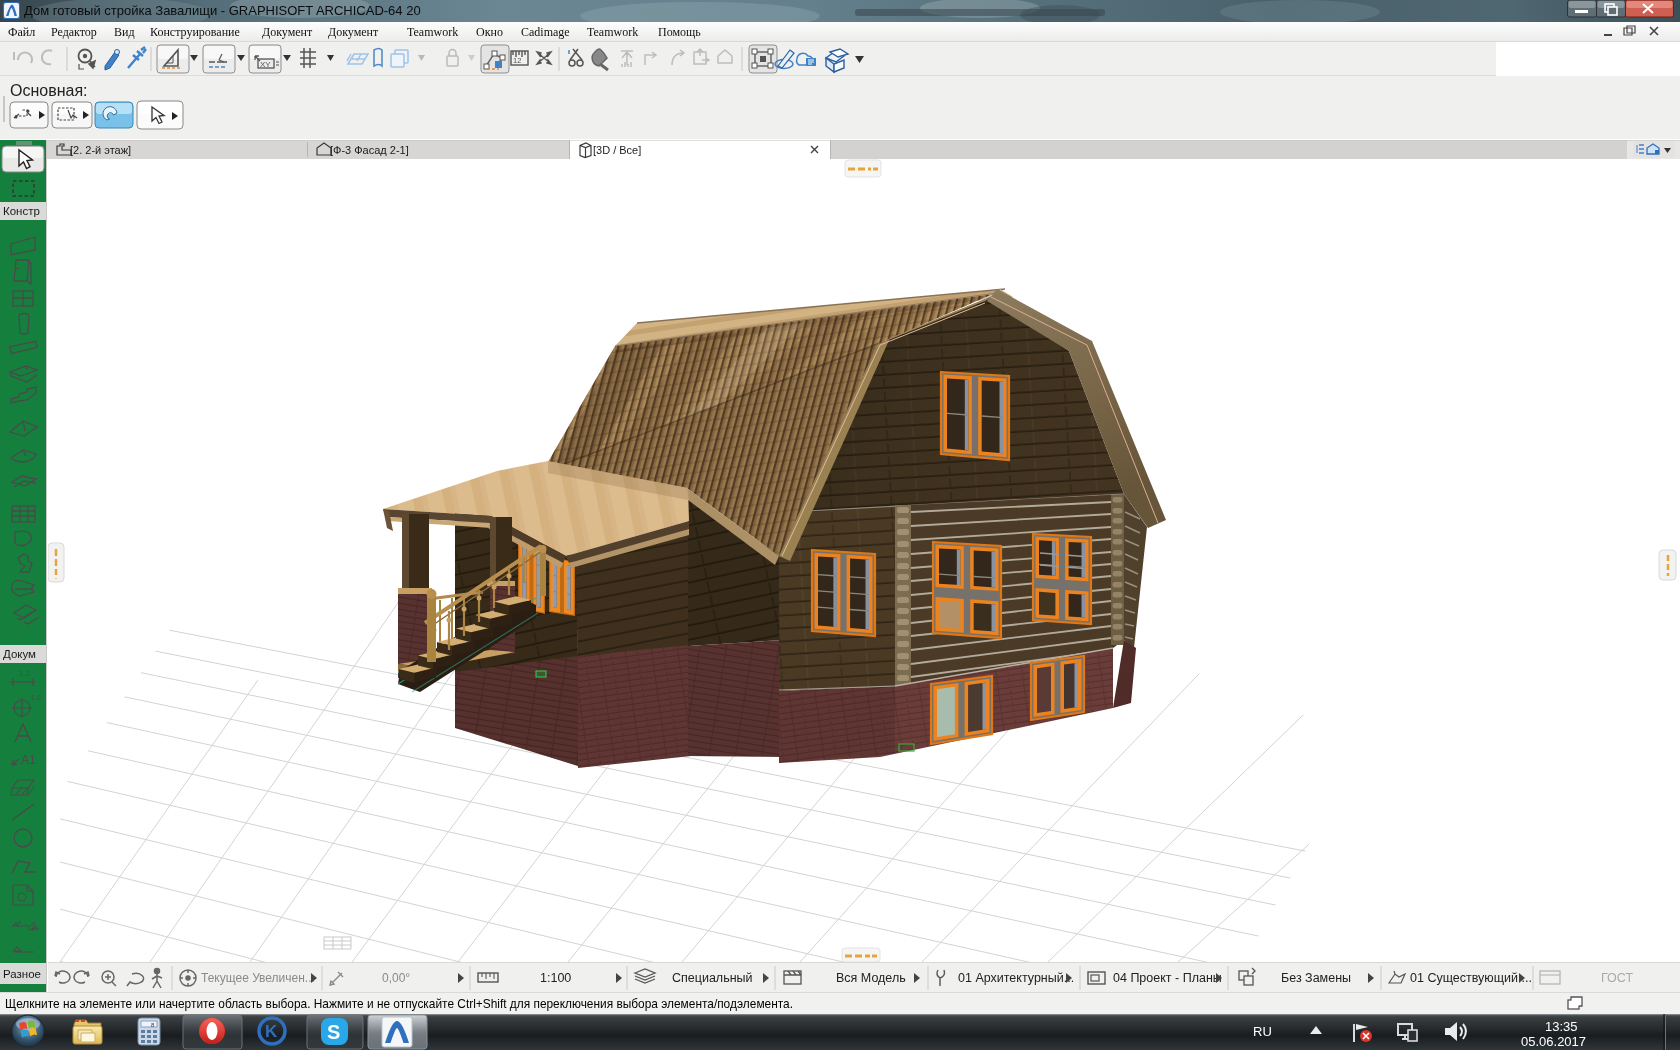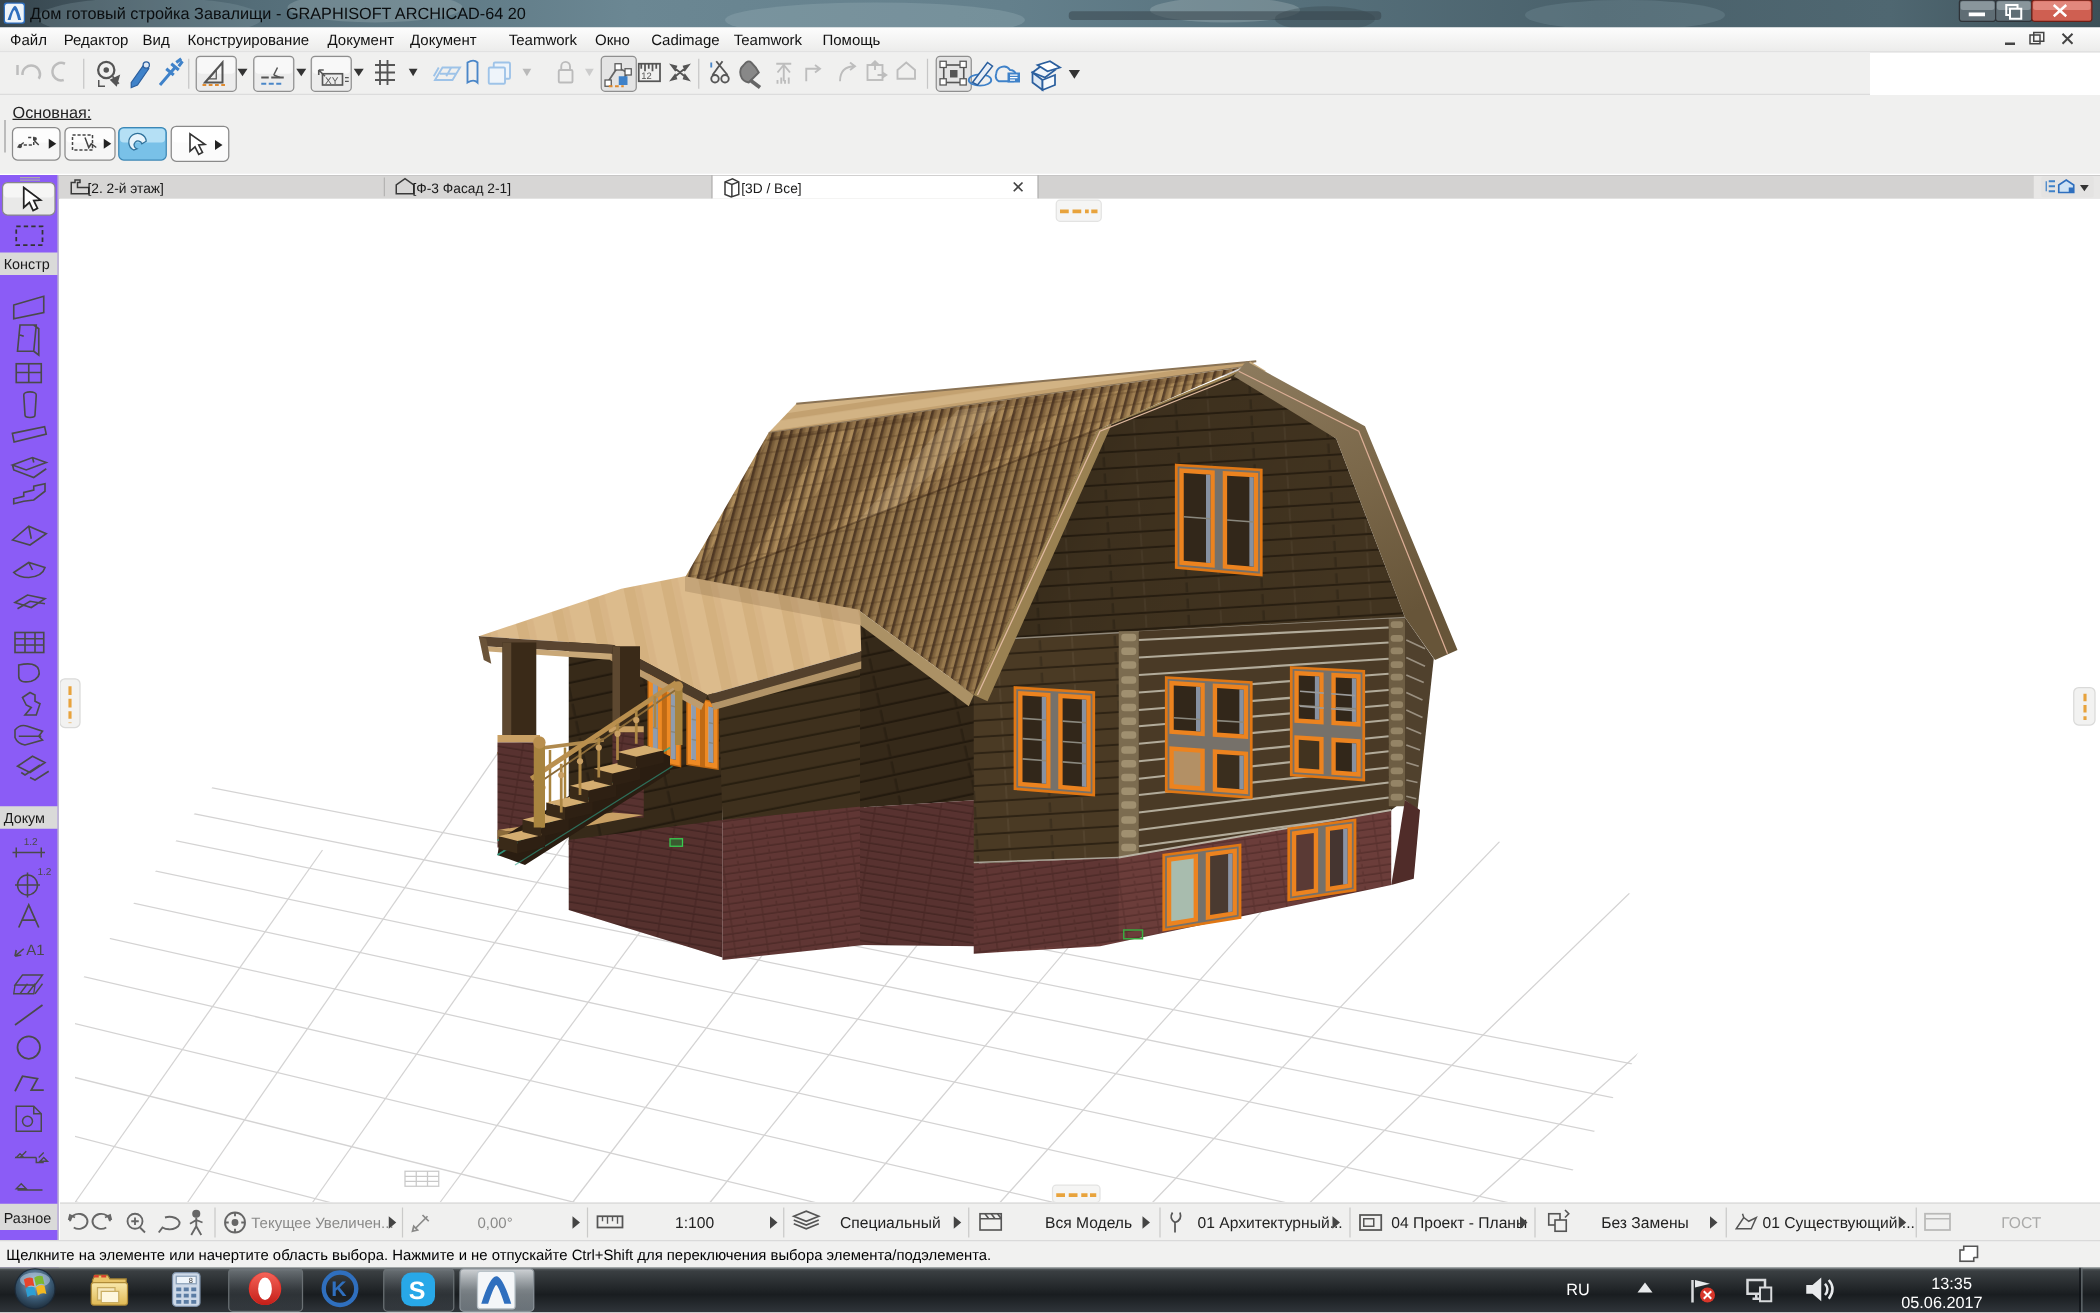--- a/index.html
+++ b/index.html
@@ -8,35 +8,35 @@
 #root { position:absolute; left:0; top:0; width:1680px; height:1050px;border-radius:30px; }
 .abs { position:absolute; }
 
 
 #titlebar { left:0; top:0; width:1680px; height:22px;
   background:linear-gradient(90deg,#36454d 0%,#546d78 12%,#6b8793 30%,#64808c 48%,#56707b 62%,#4a616b 76%,#4f6771 90%,#3d5058 100%);
 }
 #titletext { left:24px; top:3px; font-size:13px; color:#0a0d0f; white-space:nowrap; }
 
 
-#menubar { left:0; top:22px; width:1680px; height:20px; background:linear-gradient(#fdfdfd,#ececeb); border-bottom:1px solid #d9d9d9; }
+#menubar { left:0; top:22px; width:1680px; height:20px; background:linear-gradient(#fdfdfd,#ececeb); border-bottom:1px solid #d9d9d9;font-family:Liberation Serif, serif; }
 .mi { position:absolute; top:3px; font-size:12px; color:#111; }
 
 
 #toolbar1 { left:0; top:42px; width:1496px; height:34px; background:#f0f0ef; border-bottom:1px solid #dcdcdc; }
 
 
 #panelrow { left:0; top:76px; width:1680px; height:63px; background:#f0f0ef; }
-#osn { left:10px; top:6px; font-size:13px; color:#222; position:absolute;text-decoration:underline; }
+#osn { left:10px; top:6px; font-size:16px; color:#222; position:absolute; }
 
 
 #tabbar { left:47px; top:140px; width:1611px; height:19px; background:#e5e5e5; }
 
 
-#toolbox { left:0; top:140px; width:47px; height:874px; background:#8b5cf6; border-right:1px solid #c9c8c7; }
+#toolbox { left:0; top:140px; width:47px; height:874px; background:#15803d; border-right:1px solid #c9c8c7; }
 
 
 #viewport { left:48px; top:159px; width:1632px; height:803px; background:#ffffff; }
 
 
 #bottombar { left:48px; top:962px; width:1632px; height:30px; background:#f0f0ef; border-top:1px solid #d8d8d7; }
 
 
 #statusbar { left:0; top:992px; width:1680px; height:22px; background:#f1f1f0; border-top:1px solid #dadada; }
 #statustext { position:absolute; left:5px; top:4px; font-size:11.9px; color:#000; }

